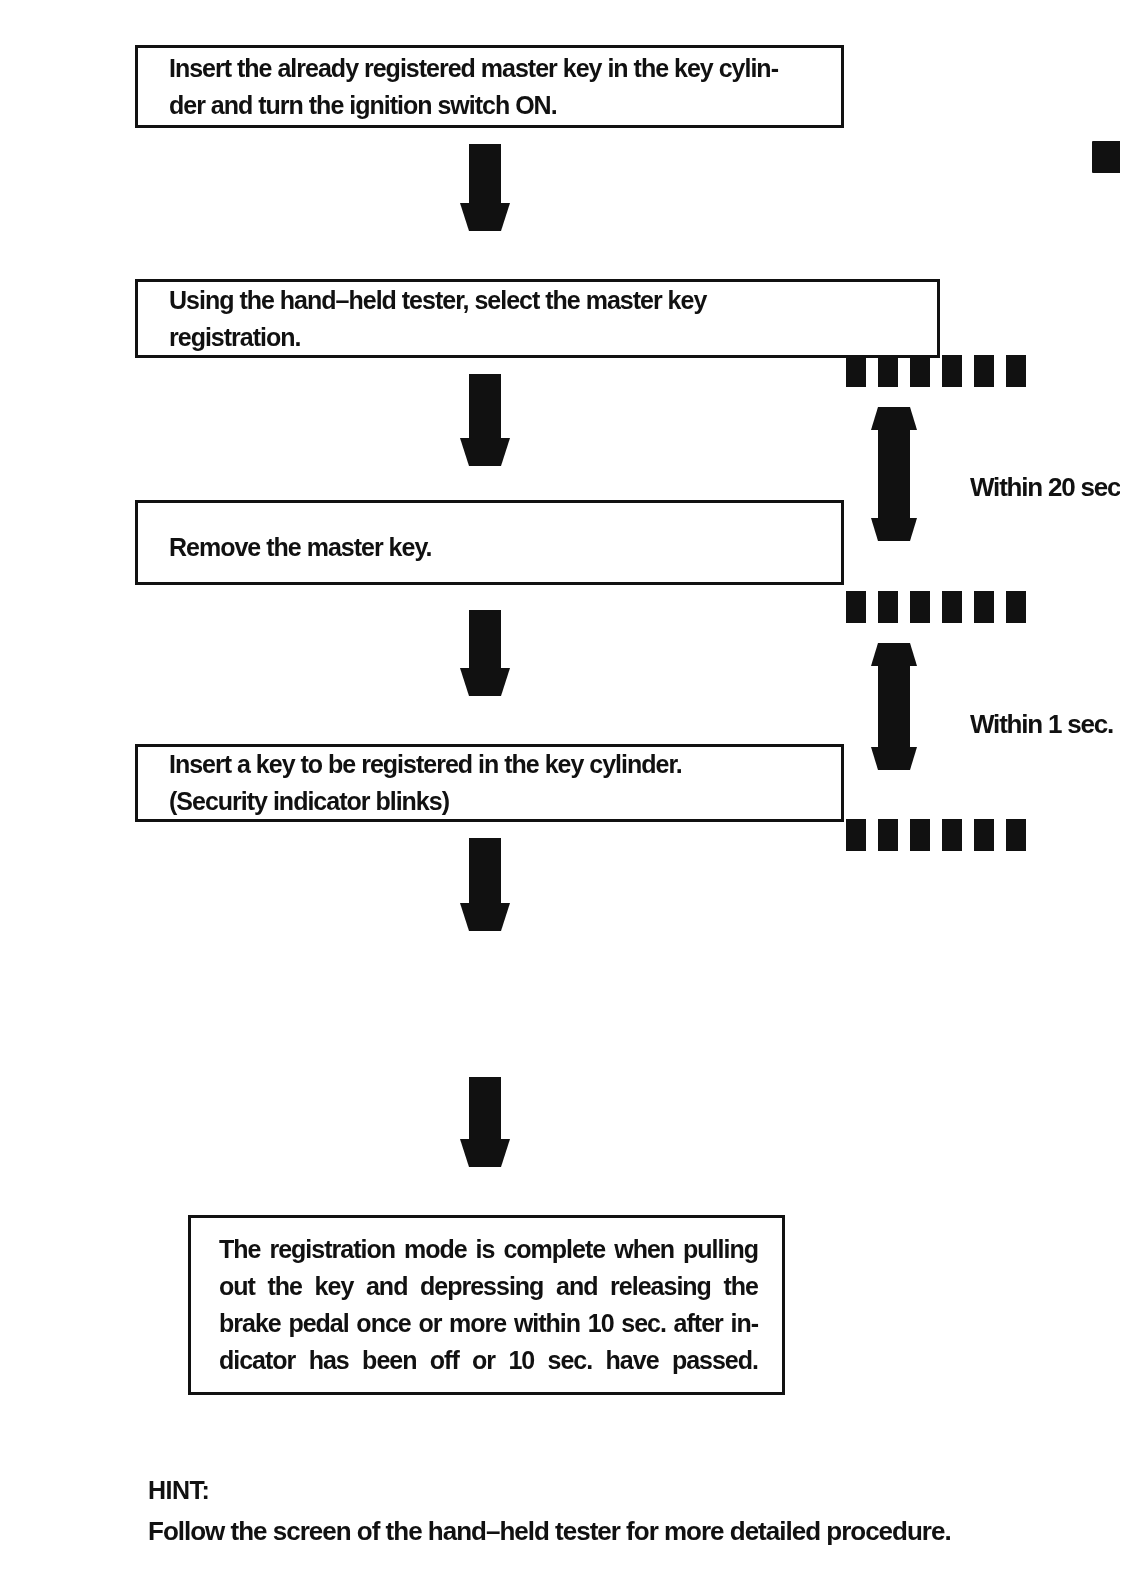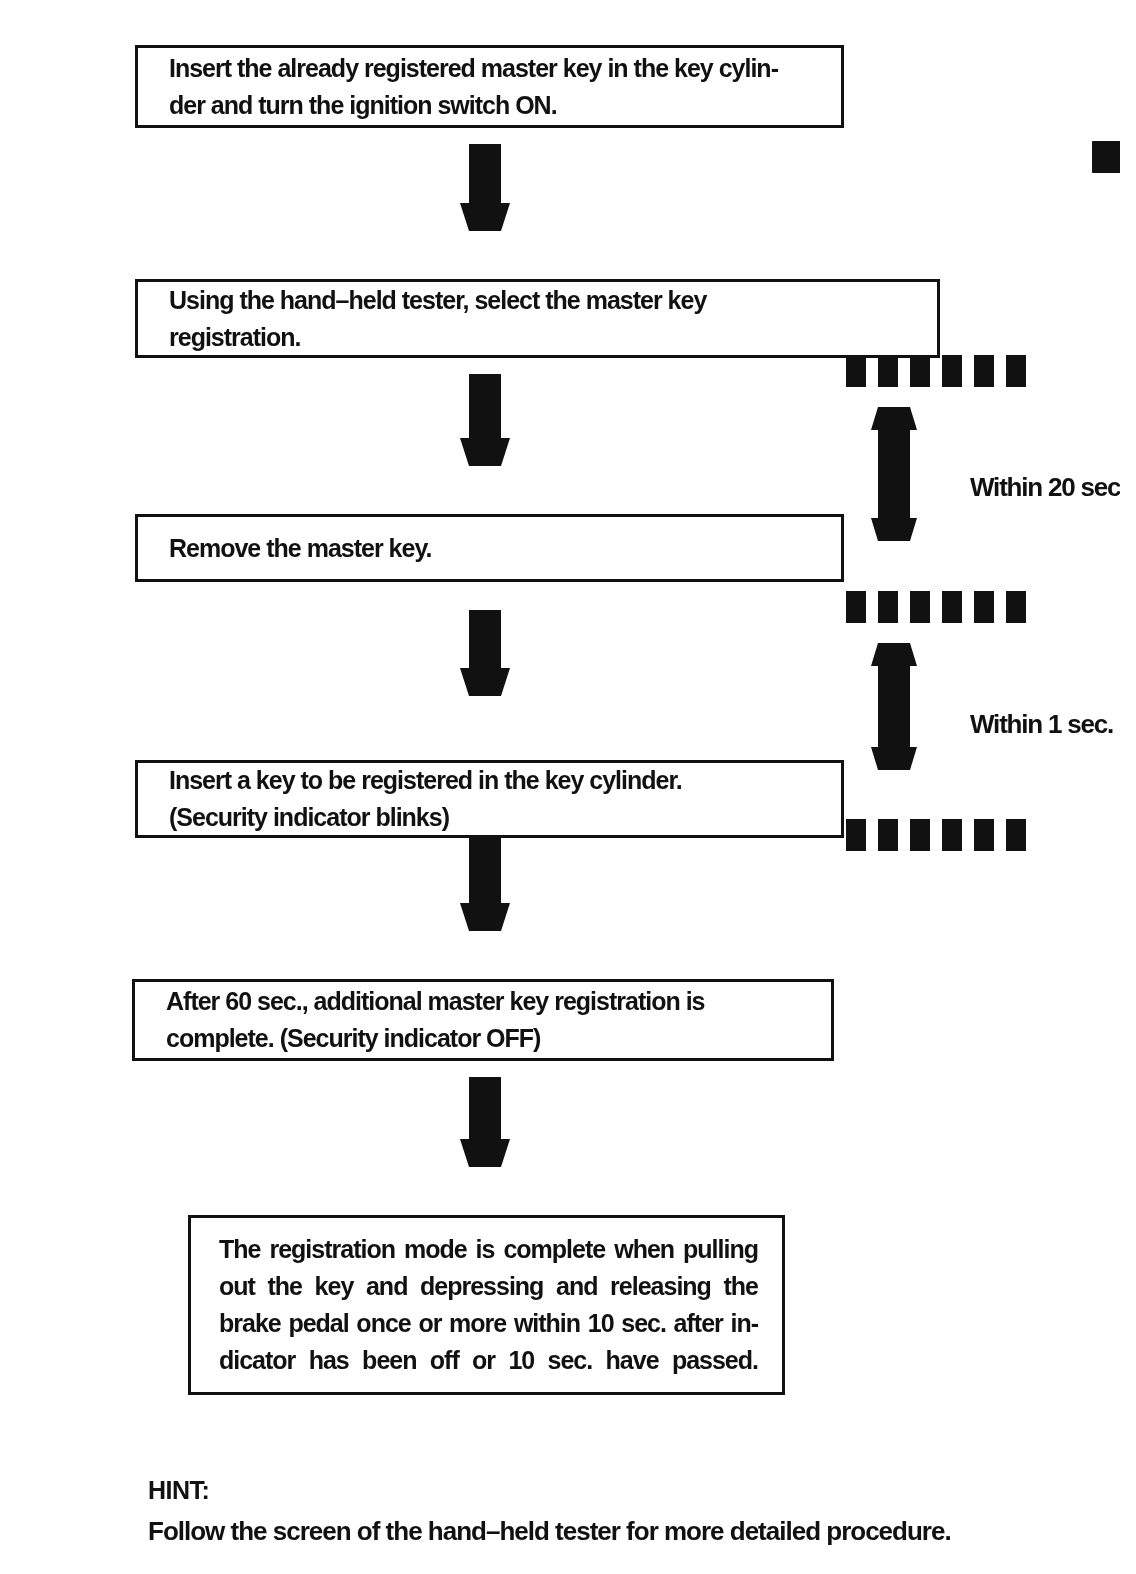--- a/index.html
+++ b/index.html
@@ -133,33 +133,29 @@
   <div class="fc-box" style="left:103px; top:13px; width:709px; height:83px;">
     <div class="fc-text">Insert the already registered master key in the key cylin-
 der and turn the ignition switch ON.</div>
   </div>
 
   <div class="fc-box" style="left:103px; top:247px; width:805px; height:79px;">
     <div class="fc-text">Using the hand–held tester, select the master key
 registration.</div>
   </div>
 
-  <div class="fc-box" style="left:103px; top:482px; width:709px; height:68px;">
+  <div class="fc-box" style="left:103px; top:468px; width:709px; height:85px;align-items:flex-end;">
     <div class="fc-text">Remove the master key.</div>
   </div>
 
-  <div class="fc-box" style="left:103px; top:712px; width:709px; height:78px;margin-top:16px;">
+  <div class="fc-box" style="left:103px; top:712px; width:709px; height:78px;">
     <div class="fc-text">Insert a key to be registered in the key cylinder.
 (Security indicator blinks)</div>
   </div>
 
-  <div class="fc-box" style="left:100px; top:947px; width:702px; height:82px;">
-    <div class="fc-text">After 60 sec., additional master key registration is
-complete. (Security indicator OFF)</div>
-  </div>
 
   <div class="fc-box justify" style="left:156px; top:1183px; width:597px; height:180px;">
     <div class="fc-text">The registration mode is complete when pulling
 out the key and depressing and releasing the
 brake pedal once or more within 10 sec. after in-
 dicator has been off or 10 sec. have passed.</div>
   </div>
 
   <div class="connector" style="left:437px; top:96px; height:151px;">
     <div class="vline"></div>

